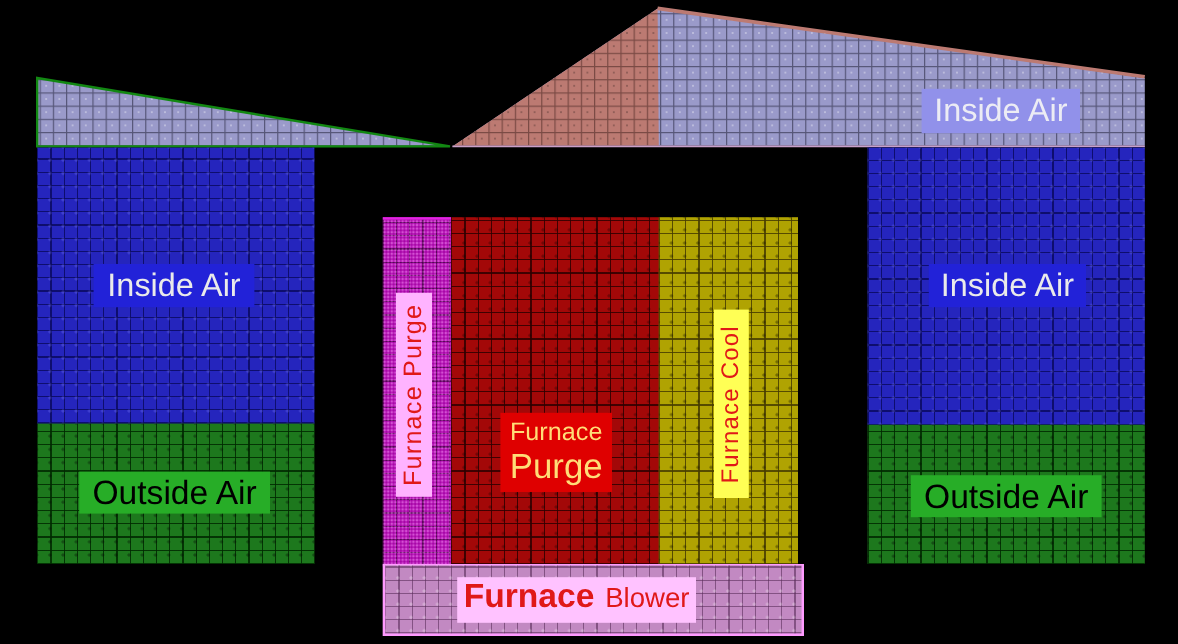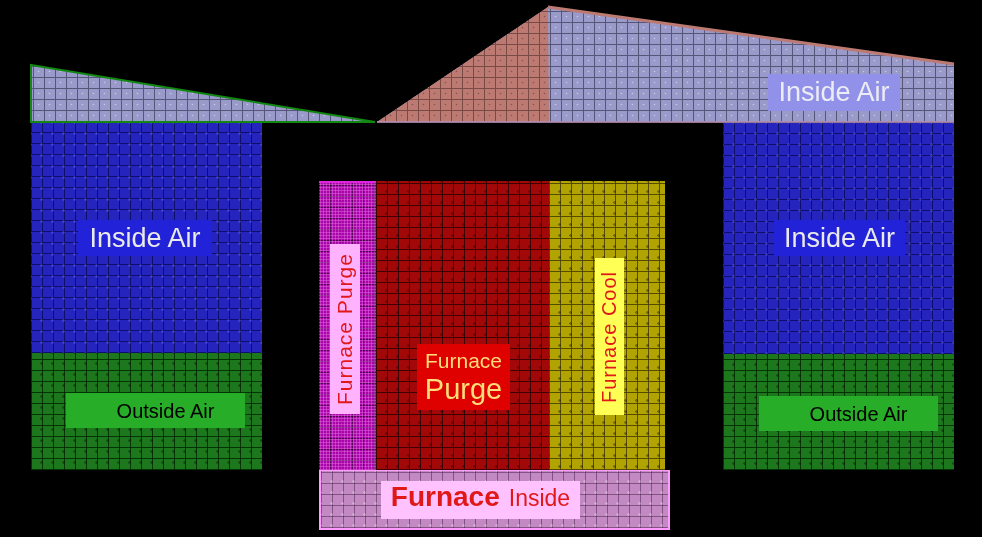--- a/index.html
+++ b/index.html
@@ -31,21 +31,21 @@
       repeating-linear-gradient(0deg, rgba(70,0,70,.8) 0 1px, transparent 1px 11px),
       repeating-linear-gradient(90deg, rgba(70,0,70,.8) 0 1px, transparent 1px 11px);
     background-size:3px 3px, auto, auto;
   }
   .label{
     position:absolute;display:flex;align-items:center;justify-content:center;
     white-space:nowrap;line-height:1;
   }
   .lbl-ia   {background:var(--blue-label-bg); color:var(--white-text); font-size:27px;}
   .lbl-roof {background:var(--roof-label-bg); color:var(--roof-label-text); font-size:27px;}
-  .lbl-oa   {background:var(--green-label-bg);color:var(--black-text); font-size:20px;padding-left:20px;}
+  .lbl-oa   {background:var(--green-label-bg);color:var(--black-text); font-size:28px;}
   .vlabel{
     position:absolute;display:flex;align-items:center;justify-content:center;
     writing-mode:vertical-rl;transform:rotate(180deg);
     color:var(--red-label-text);font-size:21px;letter-spacing:1px;
   }
   .vlabel.purge-l{background:var(--purge-label-bg);}
   .vlabel.cool-l {background:var(--cool-label-bg);font-size:20px;}
   .lbl-burn{
     background:var(--burn-label-bg);color:var(--burn-label-text);
     flex-direction:column;gap:4px;
@@ -114,16 +114,16 @@
 
   <div class="vlabel cool-l" style="left:595px;top:258px;width:29px;height:157px;">Furnace Cool</div>
 
   <div class="label lbl-burn" style="left:417px;top:344px;width:93px;height:66px;">
     <span class="l1">Furnace</span>
     <span class="l2">Purge</span>
   </div>
 
   <div class="label lbl-blower" style="left:381px;top:481px;width:199px;height:36px;">
     <span class="w1">Furnace</span>
-    <span class="w2">Inside</span>
+    <span class="w2">Blower</span>
   </div>
 
 </div>
 
 </body></html>

